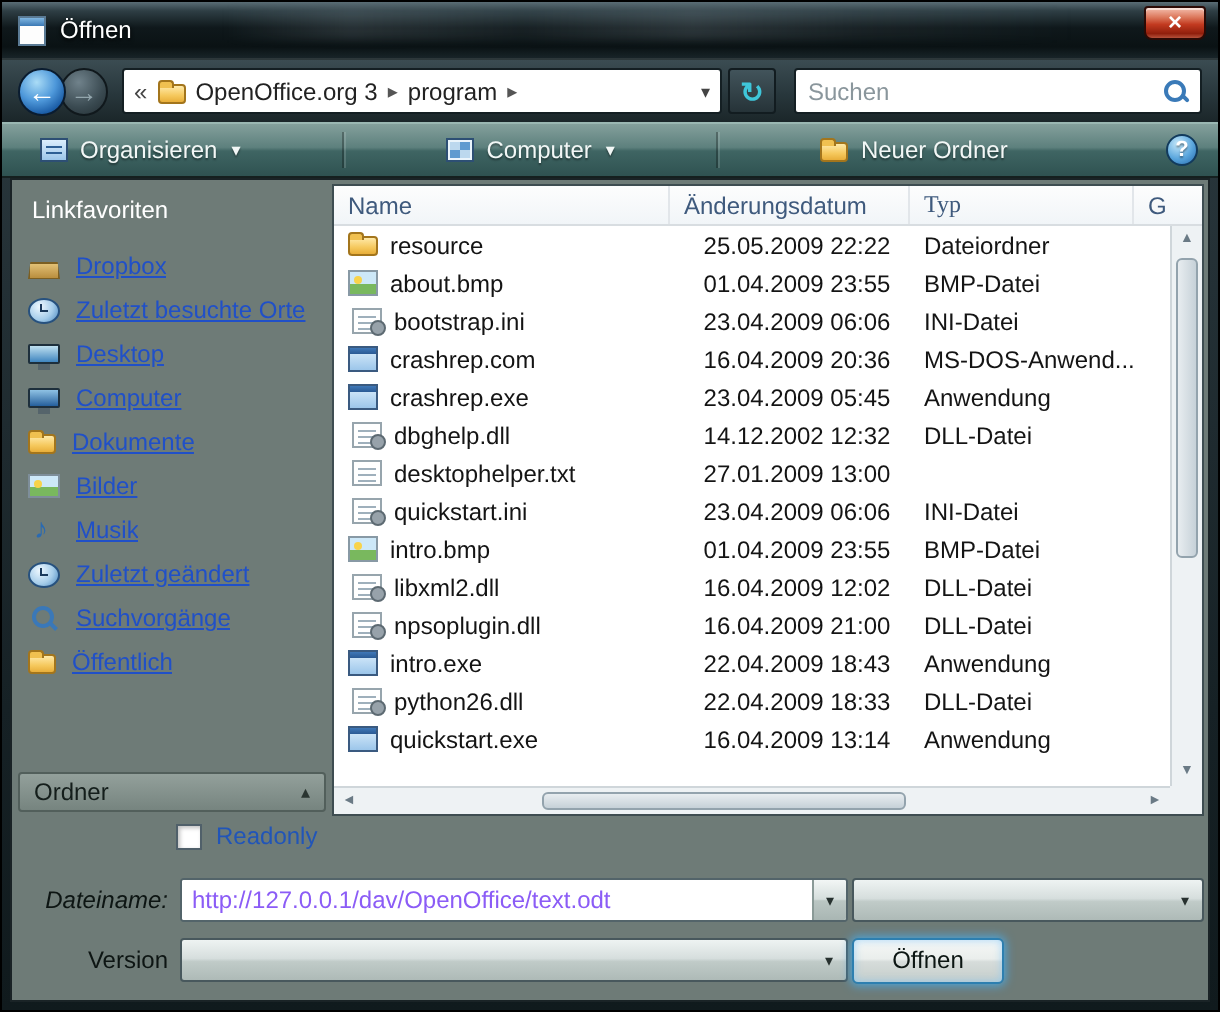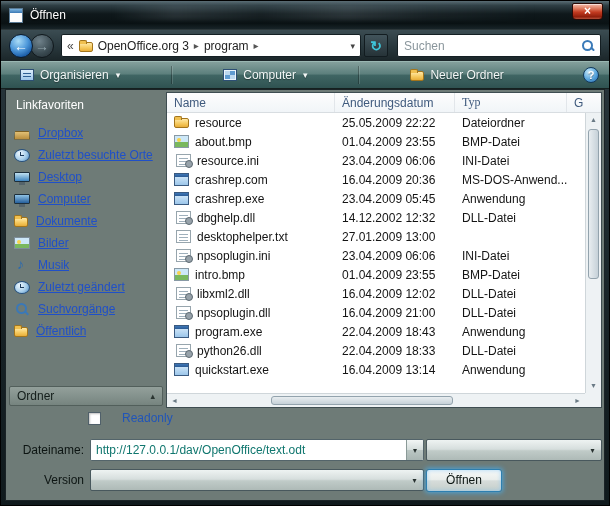--- a/index.html
+++ b/index.html
@@ -128,21 +128,21 @@
   
   .filepanel { position:absolute; left:160px; top:2px; right:2px; height:316px;
                background:#fff; border:1px solid #3e4d51; }
   .list-header { height:20px; display:flex; background:linear-gradient(#fdfdfd,#f1f5f8);
                  border-bottom:1px solid #d8dde1; color:#3f5a7d; }
   .col { padding:0 7px; border-right:1px solid #e2e6ea; display:flex; align-items:center; cursor:pointer; }
   .col-name { width:168px; } .col-date { width:120px; } .col-type { width:112px;font-family:Liberation Serif, serif; } .col-size { flex:1; border-right:none; }
   .rows { position:absolute; top:20px; left:0; right:16px; bottom:14px; overflow:hidden; }
   .row { height:19px; display:flex; align-items:center; cursor:default; color:#141414; }
   .c-name { width:168px; display:flex; align-items:flex-start; gap:6px; padding-left:7px; overflow:hidden; white-space:nowrap; }
-  .c-date { width:120px; padding-left:7px; } .c-type { width:112px; padding-left:7px; white-space:nowrap; overflow:hidden; }
+  .c-date { width:120px; padding-left:7px;text-align:center; } .c-type { width:112px; padding-left:7px; white-space:nowrap; overflow:hidden; }
 
   .ficon { width:15px; height:13px; position:relative; flex:0 0 15px; }
   .ficon[data-icon="folder"] { height:10px; margin-top:2px; background:linear-gradient(180deg,#ffe9a8,#f5c85c 60%,#e8ae3a);
         border:1px solid #a3751c; border-radius:1px 2px 2px 2px; }
   .ficon[data-icon="folder"]::before { content:""; position:absolute; top:-3px; left:-1px; width:6px; height:3px;
         background:#f0c050; border:1px solid #a3751c; border-bottom:none; border-radius:2px 2px 0 0; }
   .ficon[data-icon="image"] { border:1px solid #8899a5; background:linear-gradient(180deg,#cde8f8 55%,#79b85e 55%); }
   .ficon[data-icon="image"]::before { content:""; position:absolute; top:2px; left:2px; width:4px; height:4px;
         border-radius:50%; background:#f8d34a; }
   .ficon[data-icon="ini"], .ficon[data-icon="txt"], .ficon[data-icon="dll"] {
@@ -164,29 +164,29 @@
   .v-up { top:0; left:0; right:0; height:14px; line-height:14px; }
   .v-down { bottom:0; left:0; right:0; height:14px; line-height:14px; }
   .h-left { left:0; top:0; bottom:0; width:15px; line-height:13px; }
   .h-right { right:0; top:0; bottom:0; width:15px; line-height:13px; }
   .v-thumb { position:absolute; left:2px; right:2px; top:16px; height:150px; border-radius:3px;
              background:linear-gradient(90deg,#e8edf0,#c6d1d8); border:1px solid #93a3ad; cursor:pointer; }
   .h-thumb { position:absolute; top:2px; bottom:2px; left:104px; width:182px; border-radius:3px;
              background:linear-gradient(180deg,#e8edf0,#c6d1d8); border:1px solid #93a3ad; cursor:pointer; }
 
   
-  .readonly-wrap { position:absolute; left:82px; top:321px; display:flex; align-items:center; gap:21px; cursor:pointer; }
+  .readonly-wrap { position:absolute; left:82px; top:321px; display:flex; align-items:center; gap:7px; cursor:pointer; }
   .checkbox { width:13px; height:13px; background:#fff; border:1px solid #50606a;
               box-shadow:inset 1px 1px 2px rgba(0,0,0,.25); }
   .readonly-label { color:#2155b8; }
   .form-label { position:absolute; left:0; width:78px; text-align:right; line-height:22px; color:#0d1513; }
-  .lbl-filename { top:349px; } .lbl-version { top:379px; }
+  .lbl-filename { top:349px;font-style:italic; } .lbl-version { top:379px; }
   .combo-edit { position:absolute; left:84px; top:349px; width:334px; height:22px; background:#fff;
                 border:1px solid #53646a; border-radius:2px; display:flex; overflow:hidden; }
-  .combo-edit input { flex:1; border:none; outline:none; font:inherit; padding:0 5px; color:#0f766e; min-width:0; }
+  .combo-edit input { flex:1; border:none; outline:none; font:inherit; padding:0 5px; color:#8b5cf6; min-width:0; }
   .drop-btn { width:17px; border-left:1px solid #8a9a97; display:flex; align-items:center; justify-content:center;
               font-size:8px; color:#27312f; cursor:pointer;
               background:linear-gradient(180deg,#f2f6f5,#d5dedc 48%,#bac6c3 52%,#a9b6b3); }
   .combo-select { position:absolute; height:22px; border:1px solid #48585d; border-radius:2px;
               display:flex; align-items:center; padding:0 0 0 7px; color:#0e1614; cursor:pointer;
               background:linear-gradient(180deg,#eef3f2,#d6dedd 46%,#c0cbc8 54%,#aebab7); }
   .combo-filetype { left:420px; top:349px; width:176px; }
   .combo-version { left:84px; top:379px; width:334px; }
   .combo-select .drop-btn { margin-left:auto; align-self:stretch; background:transparent; border-left:none; }
   .btn { position:absolute; top:379px; height:23px; border:1px solid #5c6b70; border-radius:3px;
@@ -331,21 +331,21 @@
               <span class="ficon" data-icon="image"></span>
               <span>about.bmp</span>
             </span>
             <span class="c-date">01.04.2009 23:55</span>
             <span class="c-type">BMP-Datei</span>
           </div>
 
           <div class="row">
             <span class="c-name">
               <span class="ficon" data-icon="ini"></span>
-              <span>resource.ini</span>
+              <span>bootstrap.ini</span>
             </span>
             <span class="c-date">23.04.2009 06:06</span>
             <span class="c-type">INI-Datei</span>
           </div>
 
           <div class="row">
             <span class="c-name">
               <span class="ficon" data-icon="app"></span>
               <span>crashrep.com</span>
             </span>
@@ -375,21 +375,21 @@
             <span class="c-name">
               <span class="ficon" data-icon="txt"></span>
               <span>desktophelper.txt</span>
             </span>
             <span class="c-date">27.01.2009 13:00</span>
           </div>
 
           <div class="row">
             <span class="c-name">
               <span class="ficon" data-icon="ini"></span>
-              <span>npsoplugin.ini</span>
+              <span>quickstart.ini</span>
             </span>
             <span class="c-date">23.04.2009 06:06</span>
             <span class="c-type">INI-Datei</span>
           </div>
 
           <div class="row">
             <span class="c-name">
               <span class="ficon" data-icon="image"></span>
               <span>intro.bmp</span>
             </span>
@@ -411,21 +411,21 @@
               <span class="ficon" data-icon="dll"></span>
               <span>npsoplugin.dll</span>
             </span>
             <span class="c-date">16.04.2009 21:00</span>
             <span class="c-type">DLL-Datei</span>
           </div>
 
           <div class="row">
             <span class="c-name">
               <span class="ficon" data-icon="app"></span>
-              <span>program.exe</span>
+              <span>intro.exe</span>
             </span>
             <span class="c-date">22.04.2009 18:43</span>
             <span class="c-type">Anwendung</span>
           </div>
 
           <div class="row">
             <span class="c-name">
               <span class="ficon" data-icon="dll"></span>
               <span>python26.dll</span>
             </span>

